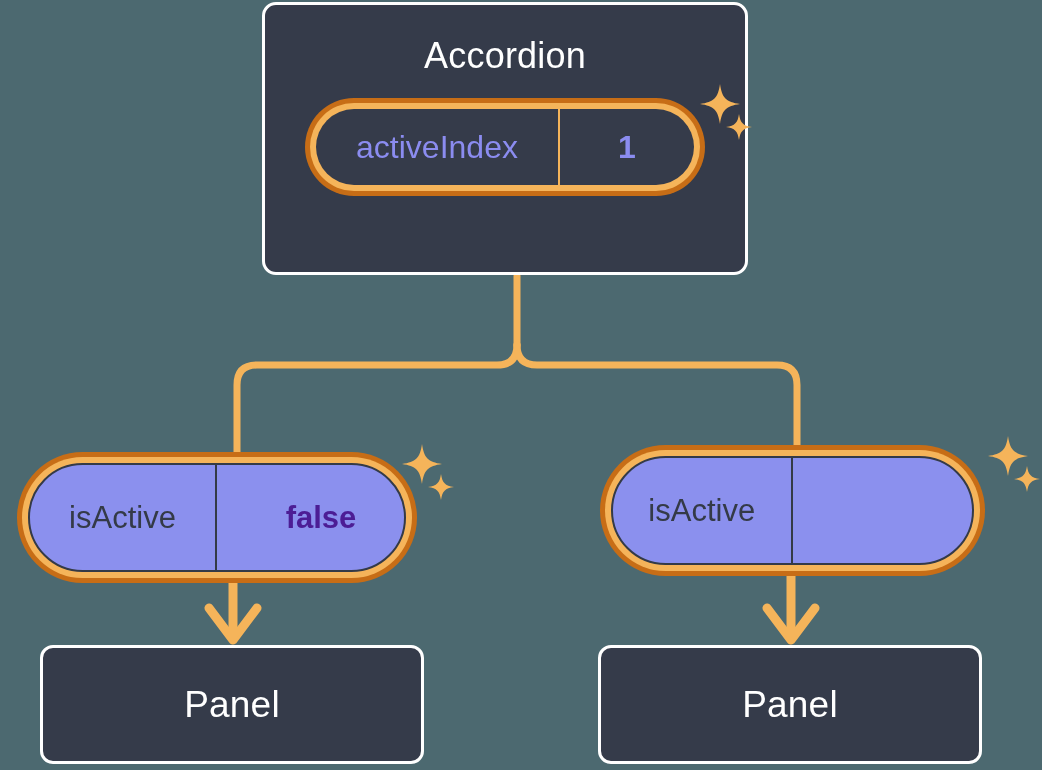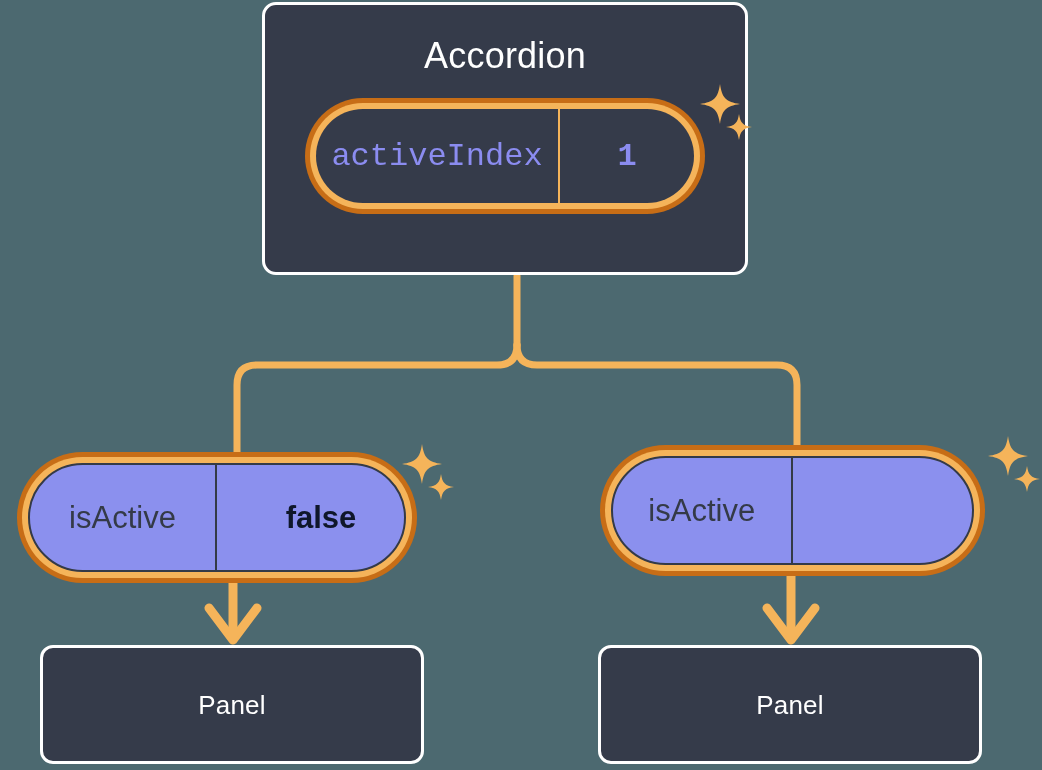--- a/index.html
+++ b/index.html
@@ -54,21 +54,21 @@
   .node-box.panel-right { left: 598px; top: 645px; width: 384px; height: 119px; }
 
   .node-title {
     color: #ffffff;
     font-size: 36px;
     font-weight: 400;
     letter-spacing: 0.2px;
     line-height: 1;
   }
   .node-box.accordion .node-title { margin-top: 33px; }
-  .node-box.panel .node-title { font-size: 26px; }
+  .node-box.panel .node-title { font-size: 37px; }
 
   
   .pill-wrap {
     position: absolute;
     box-sizing: border-box;
     border-radius: 999px;
     display: flex;
     align-items: center;
     justify-content: center;
   }
@@ -135,27 +135,27 @@
   }
   .pill-purple .pill-key {
     flex: 0 0 50%;
     color: #343a47;
     font-size: 31px;
     font-weight: 400;
     border-right: 2px solid #343a47;
   }
   .pill-purple .pill-val {
     flex: 1 1 auto;
-    color: #0f172a;
+    color: #4c1d95;
     font-size: 31px;
     font-weight: 700;
   }
 
   
-  .pill-active-index { left: 305px; top: 98px;  width: 400px; height: 116px; font-family: Liberation Mono, monospace; }
+  .pill-active-index { left: 305px; top: 98px;  width: 400px; height: 98px; }
   .pill-is-active-l  { left: 17px;  top: 452px; width: 400px; height: 131px; }
   .pill-is-active-r  { left: 600px; top: 445px; width: 385px; height: 131px; }
 
   
   .sparkle-group {
     position: absolute;
     pointer-events: none;
   }
   .sparkle-group svg { display: block; overflow: visible; }
   .sg-accordion { left: 694px; top: 84px; }

